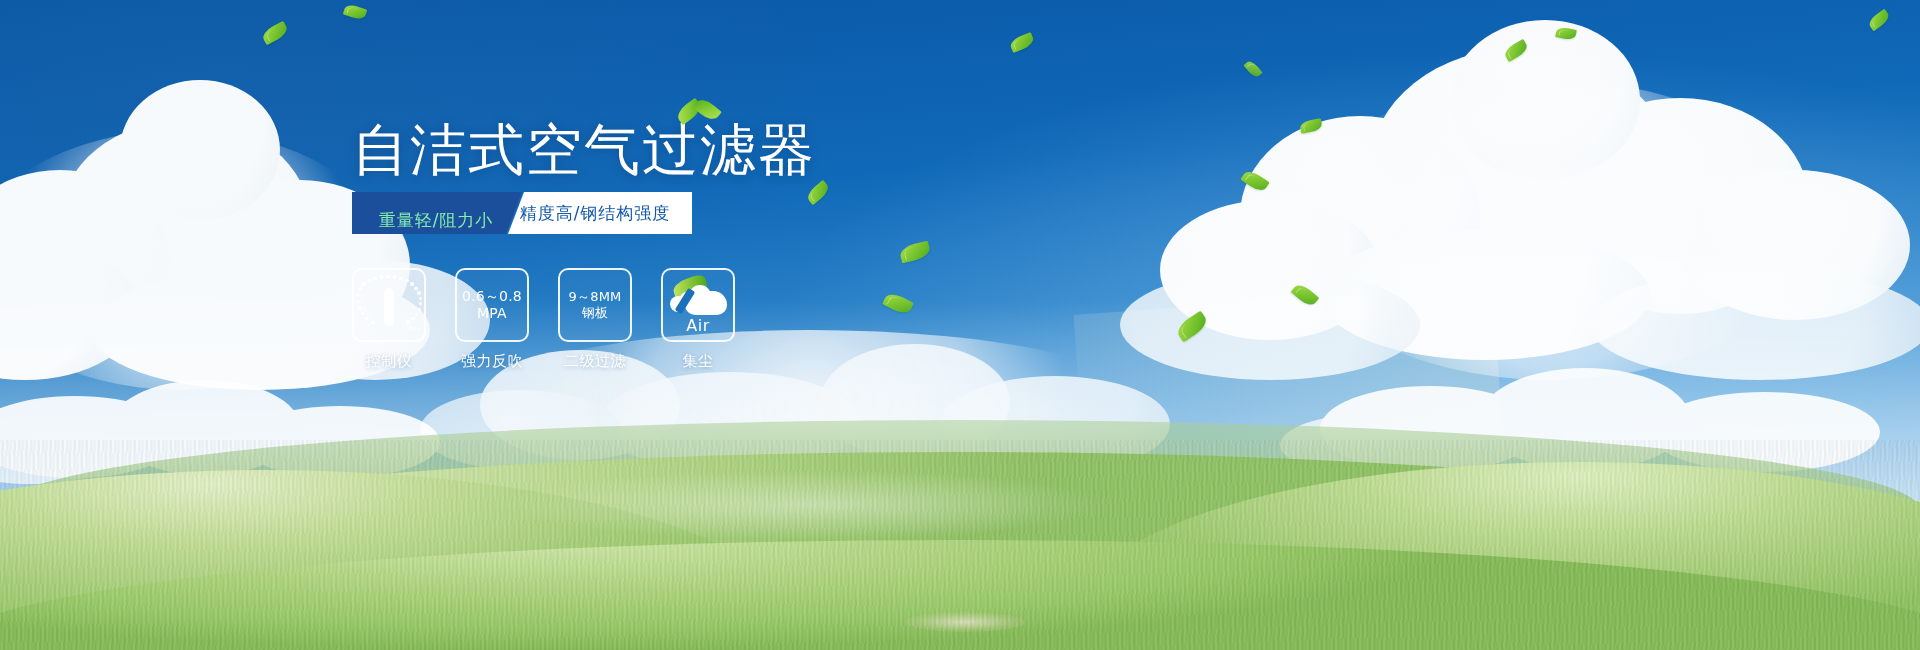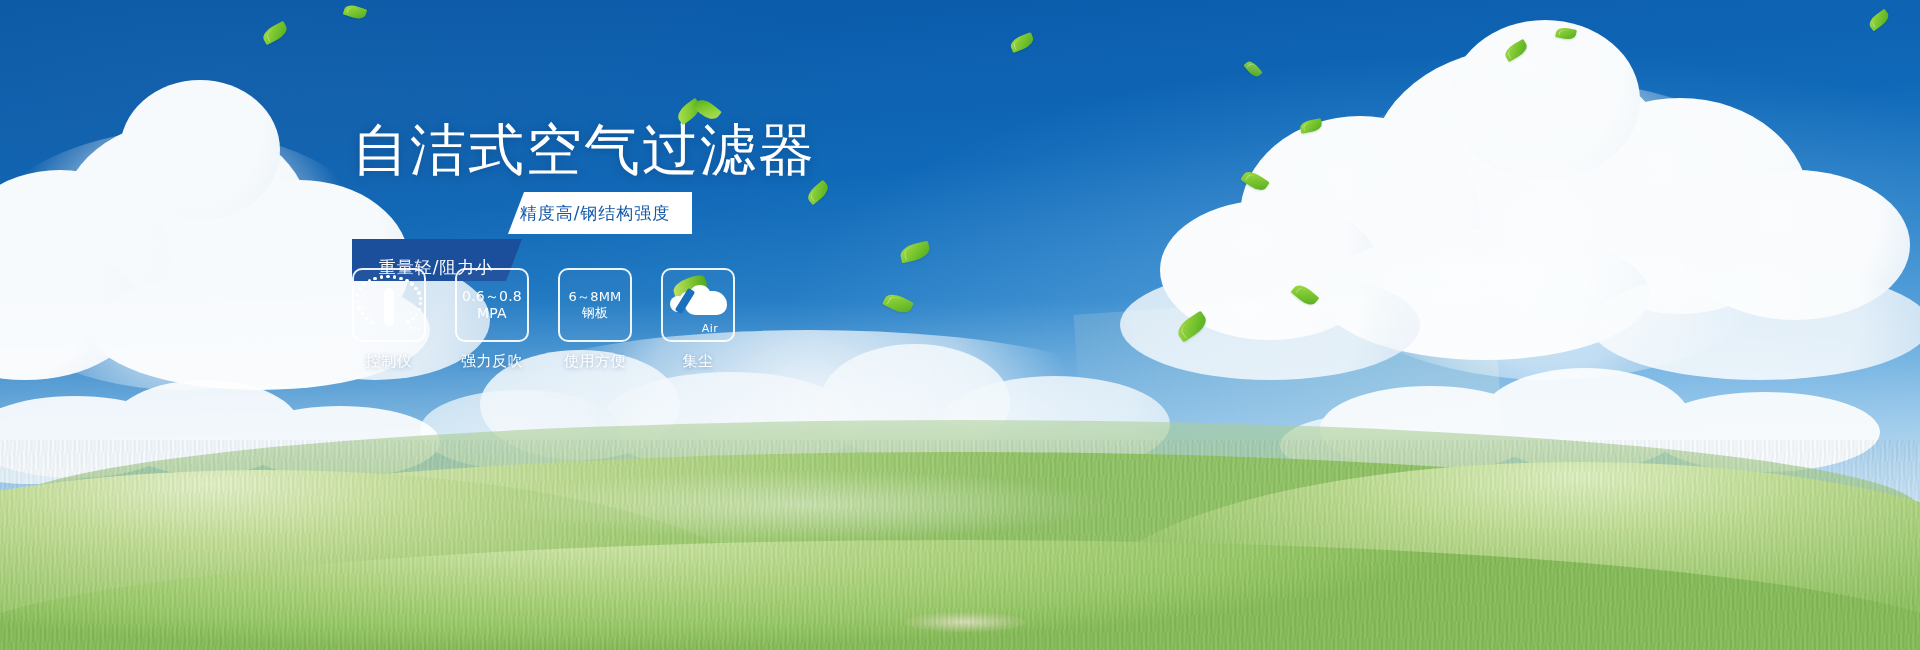--- a/index.html
+++ b/index.html
@@ -132,25 +132,24 @@
     border-radius:60% 6% 60% 6%;
   }
 
   .tabs { position:absolute; left:352px; top:192px; height:42px; display:flex; }
   .tab {
     height:42px; display:flex; align-items:center; justify-content:center;
     font-size:17px; letter-spacing:1px; white-space:nowrap;
     font-family:"DejaVu Sans","Liberation Sans",sans-serif;
   }
   .tab-a {
-    background:#1b4f9c; color:#ffffff;
+    background:#1b4f9c; color:#86efac;
     padding:14px 18px 0 16px;
     clip-path:polygon(0 0, 100% 0, calc(100% - 16px) 100%, 0 100%);
     width:170px;
-    margin-top:47px;
   }
   .tab-b {
     background:#ffffff; color:#1258a8;
     padding:0 18px 0 8px; margin-left:-14px;
     clip-path:polygon(16px 0, 100% 0, 100% 100%, 0 100%);
     width:184px;
   }
 
   
   .features { position:absolute; left:352px; top:268px; display:flex; gap:29px; }
@@ -221,22 +220,22 @@
   }
   .airicon .c4 {
     position:absolute; left:11px; top:12px; width:13px; height:13px;
     background:#fff; border-radius:50%;
   }
   .airicon .cut {
     position:absolute; left:12px; top:8px; width:8px; height:26px;
     background:#1b70bd; transform:rotate(32deg); border-radius:2px;
   }
   .airicon .airtxt {
-    position:absolute; left:12px; bottom:-5px; width:58px; text-align:center;
-    font-size:11px; color:#fff; letter-spacing:0.5px;
+    position:absolute; left:0; bottom:-5px; width:58px; text-align:center;
+    font-size:16px; color:#fff; letter-spacing:0.5px;
     font-family:"DejaVu Sans",sans-serif;
   }
 </style>
 </head>
 <body>
 
 <div id="stage">
 
   <div class="sky"></div>
   <div class="sky-haze"></div>
@@ -371,25 +370,25 @@
             <div>MPA</div>
           </div>
         </div>
         <div class="feat-label">强力反吹</div>
       </div>
 
 
       <div class="feat">
         <div class="feat-box">
           <div class="feat-text small">
-            <div>6～8MM</div>
+            <div>9～8MM</div>
             <div>钢板</div>
           </div>
         </div>
-        <div class="feat-label">使用方便</div>
+        <div class="feat-label">二级过滤</div>
       </div>
 
       <div class="feat">
         <div class="feat-box">
           <div class="airicon">
             <div class="swoosh"></div>
             <div class="c1"></div>
             <div class="c2"></div>
             <div class="c3"></div>
             <div class="c4"></div>

